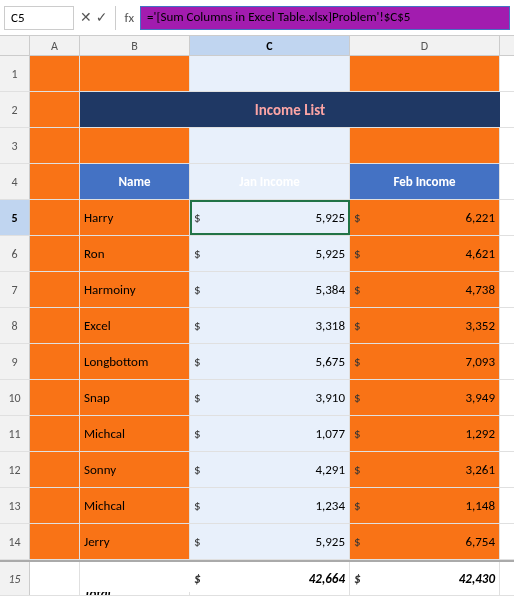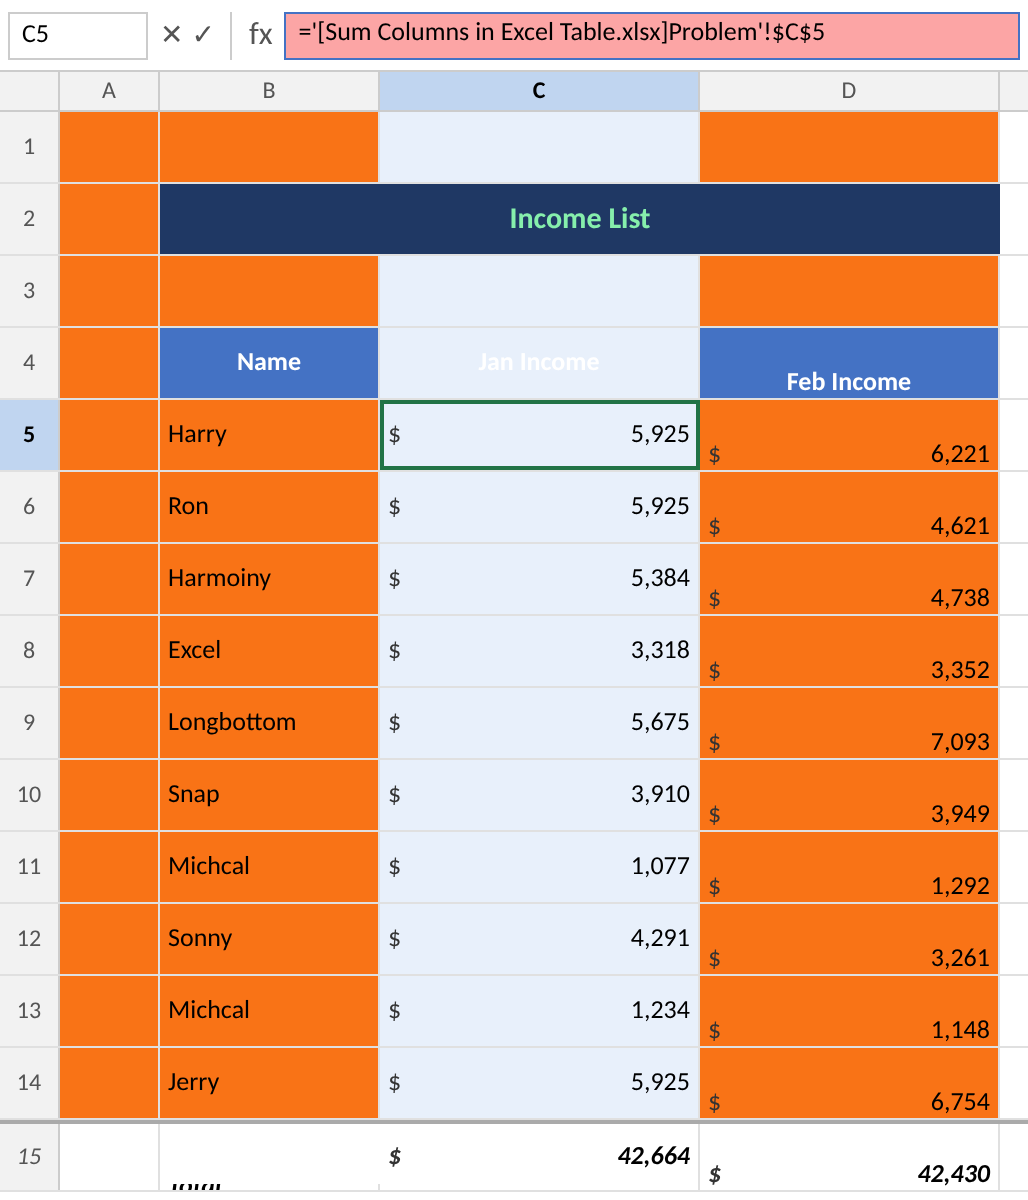--- a/index.html
+++ b/index.html
@@ -40,30 +40,30 @@
       font-size: 14px;
     }
     .formula-divider {
       width: 1px;
       height: 24px;
       background: #ccc;
       margin: 0 2px;
     }
     .fx-label {
       color: #555;
-      font-size: 16px;
+      font-size: 13px;
       padding: 0 4px;
     }
     .formula-input {
       flex: 1;
       border: 1px solid #4472c4;
       padding: 2px 6px;
       height: 24px;
       font-size: 13px;
-      background: #fca5a5;
+      background: #a21caf;
       color: #000;
     }
 
     
     .spreadsheet {
       display: flex;
       flex-direction: column;
       width: 514px;
     }
 
@@ -121,21 +121,21 @@
       background: #f97316;
       overflow: hidden;
     }
     .cell.selected {
       outline: 2px solid #217346;
       outline-offset: -2px;
     }
     .cell.col-a { width: 50px; min-width: 50px; }
     .cell.col-b { width: 110px; min-width: 110px; }
     .cell.col-c { width: 160px; min-width: 160px; background: #e8f0fb; }
-    .cell.col-d { width: 150px; min-width: 150px; align-items: flex-end; }
+    .cell.col-d { width: 150px; min-width: 150px; }
 
     
     .table-header-cell {
       background: #4472c4;
       color: #fff;
       font-weight: bold;
       justify-content: center;
     }
     .data-cell-dollar {
       display: flex;
@@ -151,21 +151,21 @@
       text-align: right;
     }
     .total-row .cell {
       font-weight: bold;
       background: #fff;
     }
 
     
     .title-span {
       background: #1f3864;
-      color: #86efac;
+      color: #fca5a5;
       font-weight: bold;
       display: flex;
       align-items: center;
       justify-content: center;
       font-size: 15px;
     }
 
     
     .col-c-header {
       background: #c0d5f0;

